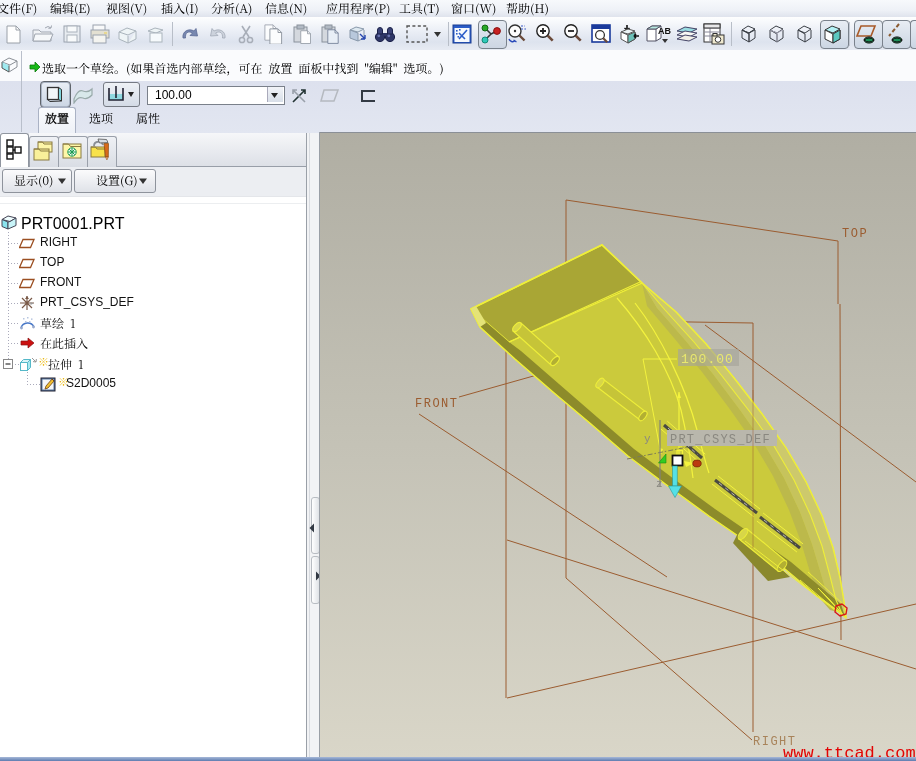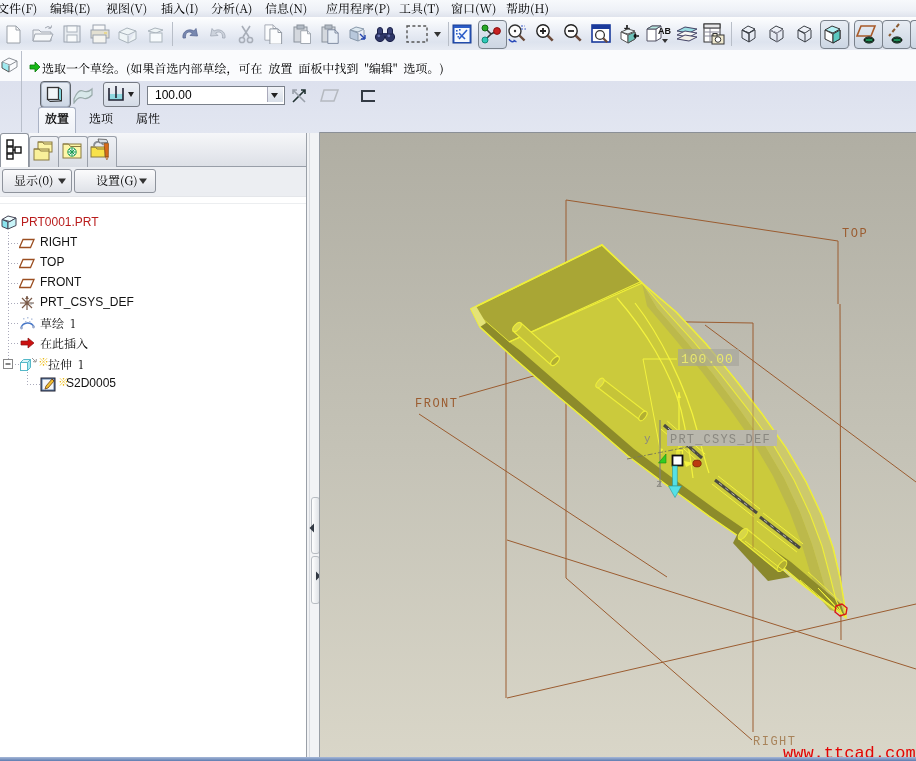--- a/index.html
+++ b/index.html
@@ -355,21 +355,21 @@
 <div style="position:absolute;left:8px;top:323px;width:11px;height:1px;background-image:repeating-linear-gradient(90deg,#aab 0 1px,transparent 1px 3px);"></div>
 <div style="position:absolute;left:8px;top:343px;width:11px;height:1px;background-image:repeating-linear-gradient(90deg,#aab 0 1px,transparent 1px 3px);"></div>
 <div style="position:absolute;left:12px;top:364px;width:8px;height:1px;background-image:repeating-linear-gradient(90deg,#aab 0 1px,transparent 1px 3px);"></div>
 <div style="position:absolute;left:27px;top:372px;width:1px;height:12px;background-image:repeating-linear-gradient(#aab 0 1px,transparent 1px 3px);"></div>
 <div style="position:absolute;left:27px;top:384px;width:13px;height:1px;background-image:repeating-linear-gradient(90deg,#aab 0 1px,transparent 1px 3px);"></div>
 <svg style="position:absolute;left:1px;top:215px" width="16" height="15" viewBox="0 0 16 15">
 <path d="M1 4.5 L7 1 L15 3 L9 6.5 Z" fill="#f0fdfe" stroke="#445" stroke-width="1"></path>
 <path d="M1 4.5 L1 11.5 L7 14 L7 7 Z" fill="#8ae4ee" stroke="#445" stroke-width="1"></path>
 <path d="M7 14 L15 10.5 L15 3 L9 6.5 L7 7 Z" fill="#c8f4f8" stroke="#445" stroke-width="1"></path>
 </svg>
-<div style="position:absolute;left:21px;top:215px;font-size:12px;color:#b91c1c;font-family:'Liberation Sans',sans-serif;">PRT0001.PRT</div>
+<div style="position:absolute;left:21px;top:215px;font-size:16px;color:#000000;font-family:'Liberation Sans',sans-serif;">PRT0001.PRT</div>
 <svg style="position:absolute;left:19px;top:238px" width="16" height="11" viewBox="0 0 16 11">
 <path d="M4 1.5 L15 1.5 L11.5 9.5 L0.5 9.5 Z" fill="none" stroke="#9b4f22" stroke-width="1.3"></path>
   </svg>
 <svg style="position:absolute;left:19px;top:258px" width="16" height="11" viewBox="0 0 16 11">
 <path d="M4 1.5 L15 1.5 L11.5 9.5 L0.5 9.5 Z" fill="none" stroke="#9b4f22" stroke-width="1.3"></path>
   </svg>
 <svg style="position:absolute;left:19px;top:278px" width="16" height="11" viewBox="0 0 16 11">
 <path d="M4 1.5 L15 1.5 L11.5 9.5 L0.5 9.5 Z" fill="none" stroke="#9b4f22" stroke-width="1.3"></path>
   </svg>
 <div style="position:absolute;left:40px;top:235px;font-size:12px;color:#111;font-family:'Liberation Sans',sans-serif;">RIGHT</div>

